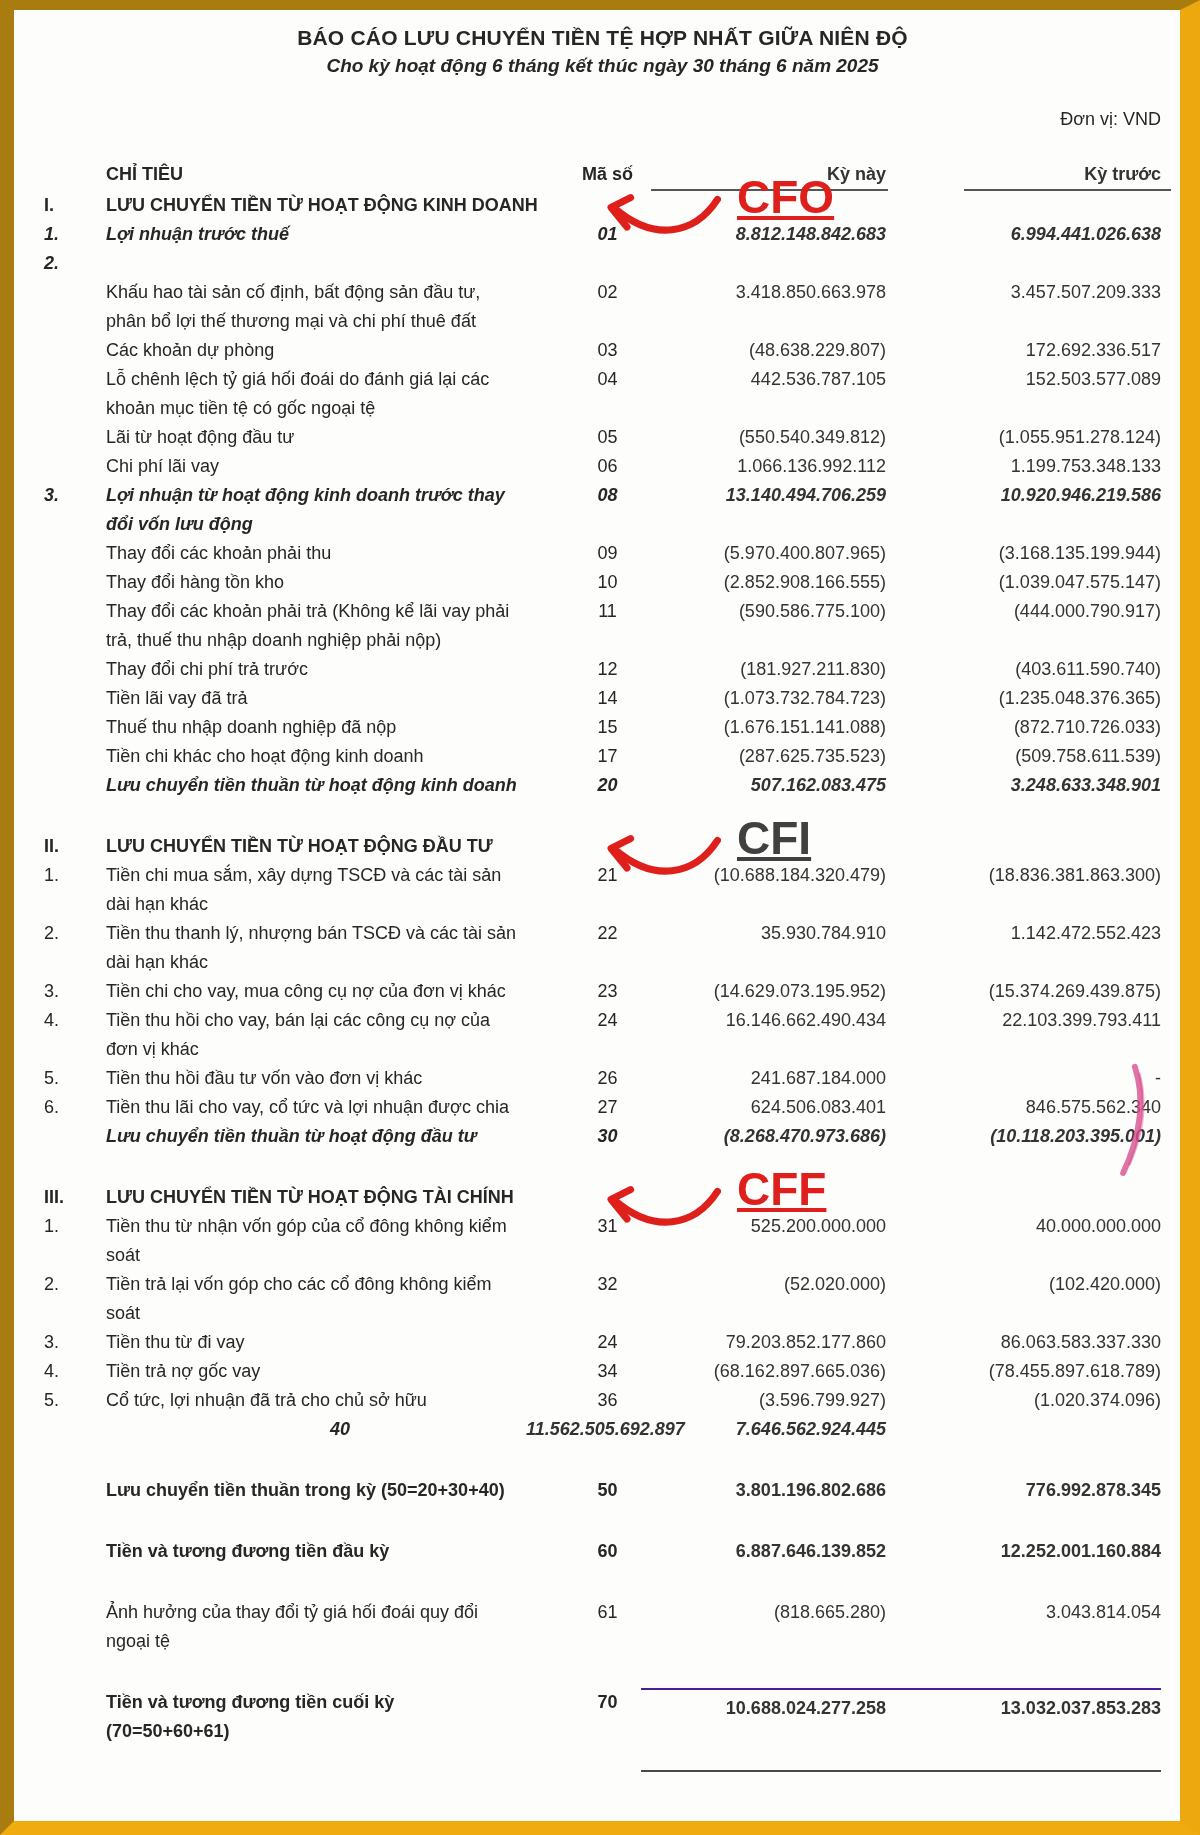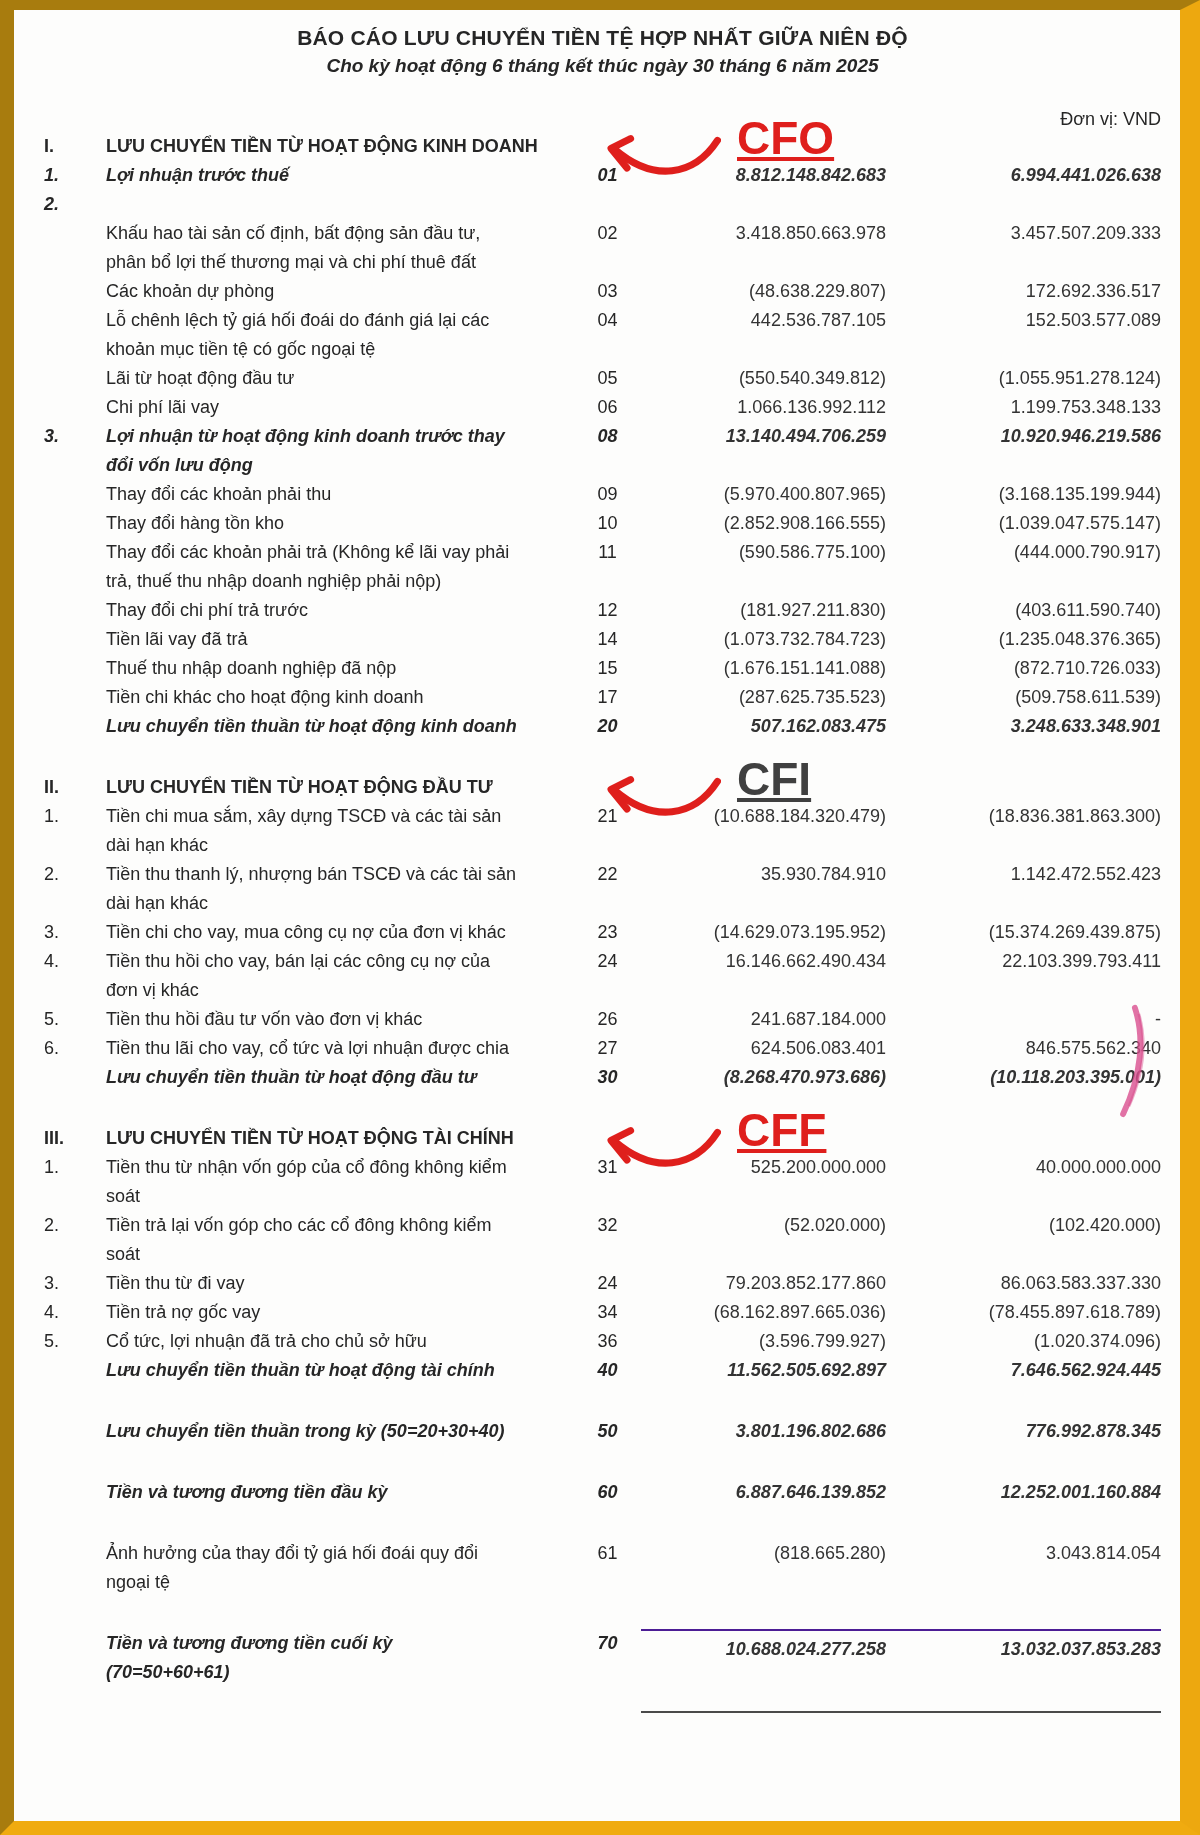--- a/index.html
+++ b/index.html
@@ -31,21 +31,21 @@
   .c-num{}
   .c-label{white-space:pre-line;padding-right:6px;}
   .c-code{text-align:center;padding-left:48px;}
   .c-cur,.c-prior{text-align:right;color:#333;}
   .hdr .c-cur,.hdr .c-prior{position:relative;}
   .hdr .c-cur::after{content:"";position:absolute;left:10px;right:-2px;bottom:-2px;border-bottom:2px solid #555;}
   .hdr .c-prior::after{content:"";position:absolute;left:78px;right:-10px;bottom:-2px;border-bottom:2px solid #555;}
   .s-section{font-weight:700;margin-top:2px;}
   .s-section .c-label{white-space:nowrap;position:relative;overflow:visible;}
   .s-bold-italic{font-weight:700;font-style:italic;}
-  .s-bold{font-weight:700;font-style:italic;}
+  .s-bold{font-weight:700;}
   .gap{margin-top:32px;}
   .annot{
     position:absolute;left:calc(100% + 62px);top:-4px;
     display:flex;align-items:flex-start;gap:16px;
     white-space:nowrap;pointer-events:none;z-index:4;
   }
   .annot b{font-size:46px;line-height:40px;font-style:normal;font-weight:800;transform:translateY(-10px);display:inline-block;text-decoration:underline;}
   .penwrap{position:relative;}
   .pen-mark{position:absolute;right:14px;top:-32px;z-index:3;pointer-events:none;}
   .topline{border-top:2px solid #4c1d95;padding-top:4px;}
@@ -55,20 +55,27 @@
 </style>
 </head>
 <body>
 
 <div class="page">
   <div class="content">
     <div class="doc-title">BÁO CÁO LƯU CHUYỂN TIỀN TỆ HỢP NHẤT GIỮA NIÊN ĐỘ</div>
     <div class="doc-subtitle">Cho kỳ hoạt động 6 tháng kết thúc ngày 30 tháng 6 năm 2025</div>
     <div class="unit-line">Đơn vị: VND</div>
 
+    <div class="row hdr">
+      <div class="c-num"></div>
+      <div class="c-label">CHỈ TIÊU</div>
+      <div class="c-code">Mã số</div>
+      <div class="c-cur">Kỳ này</div>
+      <div class="c-prior">Kỳ trước</div>
+    </div>
 
     <div>
         <div class="row s-section">
           <div class="c-num">I.</div>
           <div class="c-label">LƯU CHUYỂN TIỀN TỪ HOẠT ĐỘNG KINH DOANH<span class="annot">
               <svg viewBox="0 0 150 62" width="133" height="55">
                 <path d="M146,14 C120,54 74,62 30,24" fill="none" stroke="#df1f1c" stroke-width="8" stroke-linecap="round"></path>
                 <path d="M48,12 L26,23 L44,45" fill="none" stroke="#df1f1c" stroke-width="8" stroke-linecap="round" stroke-linejoin="round"></path>
               </svg>
               <b style="color: rgb(223, 31, 28);">CFO</b>
@@ -296,21 +303,20 @@
         </div>
         <div class="row s-normal">
           <div class="c-num">5.</div>
           <div class="c-label">Cổ tức, lợi nhuận đã trả cho chủ sở hữu</div>
           <div class="c-code">36</div>
           <div class="c-cur">(3.596.799.927)</div>
           <div class="c-prior">(1.020.374.096)</div>
         </div>
         <div class="row s-bold-italic">
           <div class="c-num"></div>
-          <div class="c-label">Lưu chuyển tiền thuần từ hoạt động tài chính</div>
           <div class="c-code">40</div>
           <div class="c-cur">11.562.505.692.897</div>
           <div class="c-prior">7.646.562.924.445</div>
         </div>
         <div class="row s-bold gap">
           <div class="c-num"></div>
           <div class="c-label">Lưu chuyển tiền thuần trong kỳ (50=20+30+40)</div>
           <div class="c-code">50</div>
           <div class="c-cur">3.801.196.802.686</div>
           <div class="c-prior">776.992.878.345</div>

